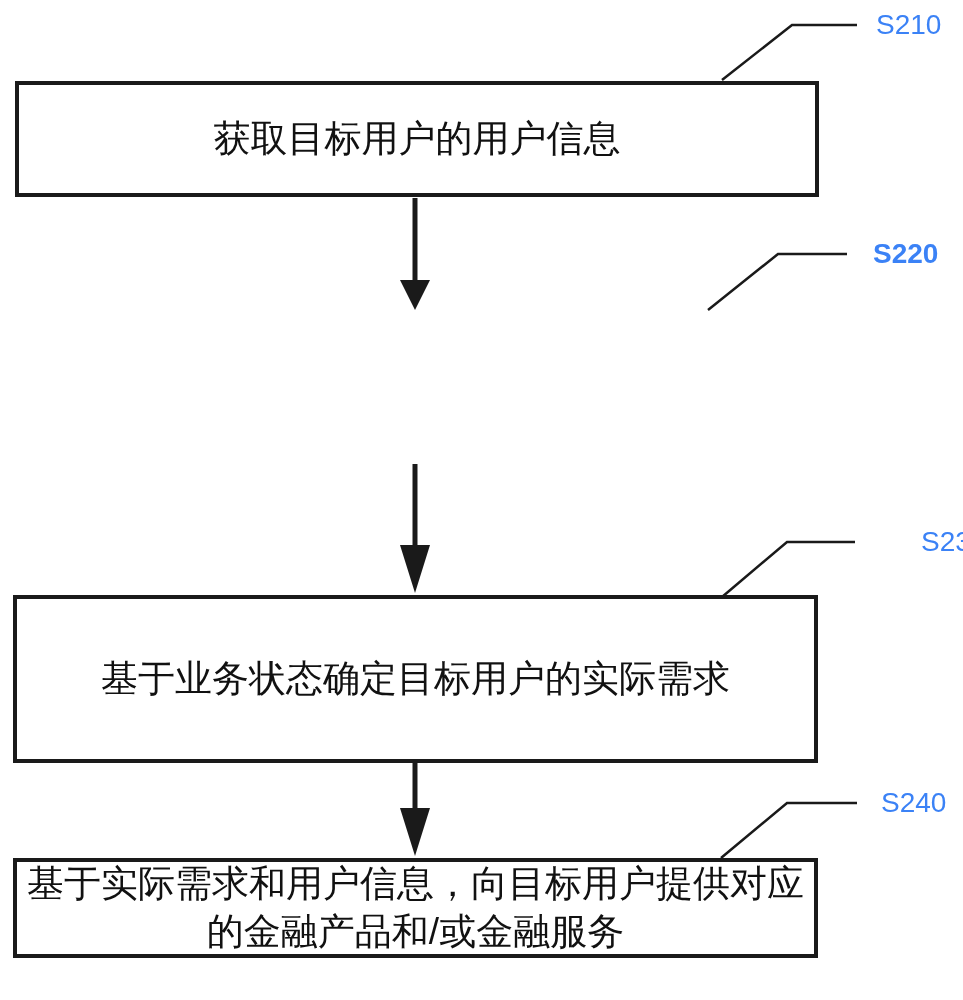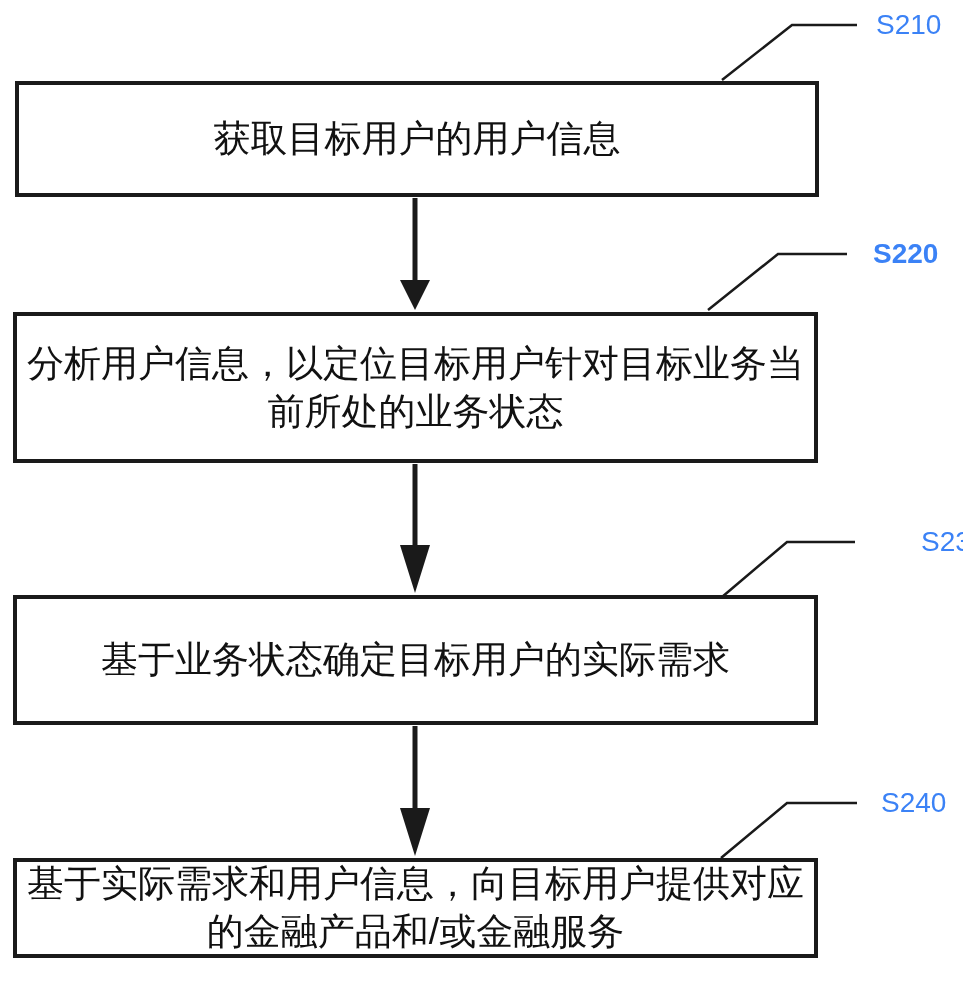--- a/index.html
+++ b/index.html
@@ -32,21 +32,21 @@
     justify-content: center;
     text-align: center;
     color: #111111;
     font-size: 37px;
     line-height: 48px;
     letter-spacing: 0px;
     white-space: pre-line;
   }
   .box1 { left: 15px;  top: 81px;  width: 804px; height: 116px; }
   .box2 { left: 13px;  top: 312px; width: 805px; height: 151px; }
-  .box3 { left: 13px;  top: 595px; width: 805px; height: 130px; }
+  .box3 { left: 13px;  top: 595px; width: 805px; height: 168px; }
   .box4 { left: 13px;  top: 858px; width: 805px; height: 100px; }
   .step-label {
     position: absolute;
     color: #3b82f6;
     font-size: 28px;
     line-height: 42px;
     font-weight: 400;
   }
   .label1 { left: 876px; top: 4px; }
   .label2 { left: 873px; top: 233px; font-weight: bold; }
@@ -78,24 +78,20 @@
     <g>
       <line x1="415" y1="726" x2="415" y2="812" stroke="#1a1a1a" stroke-width="5"></line>
       <polygon points="400,808 430,808 415,856" fill="#1a1a1a"></polygon>
     </g>
   </svg>
 
   <div class="flow-box box1">
     <span>获取目标用户的用户信息</span>
   </div>
 
-  <div class="flow-box box2">
-    <span>分析用户信息，以定位目标用户针对目标业务当
-前所处的业务状态</span>
-  </div>
 
   <div class="flow-box box3">
     <span>基于业务状态确定目标用户的实际需求</span>
   </div>
 
   <div class="flow-box box4">
     <span>基于实际需求和用户信息，向目标用户提供对应
 的金融产品和/或金融服务</span>
   </div>
 

